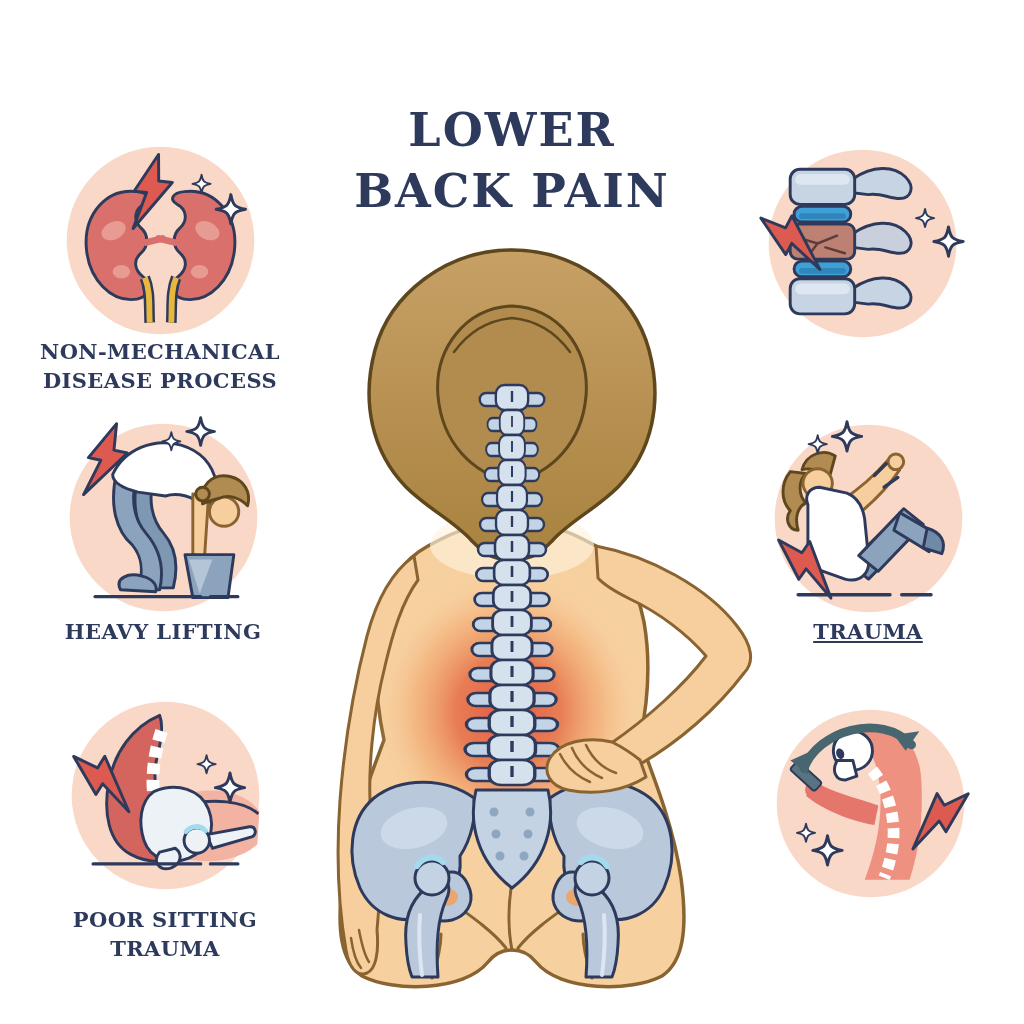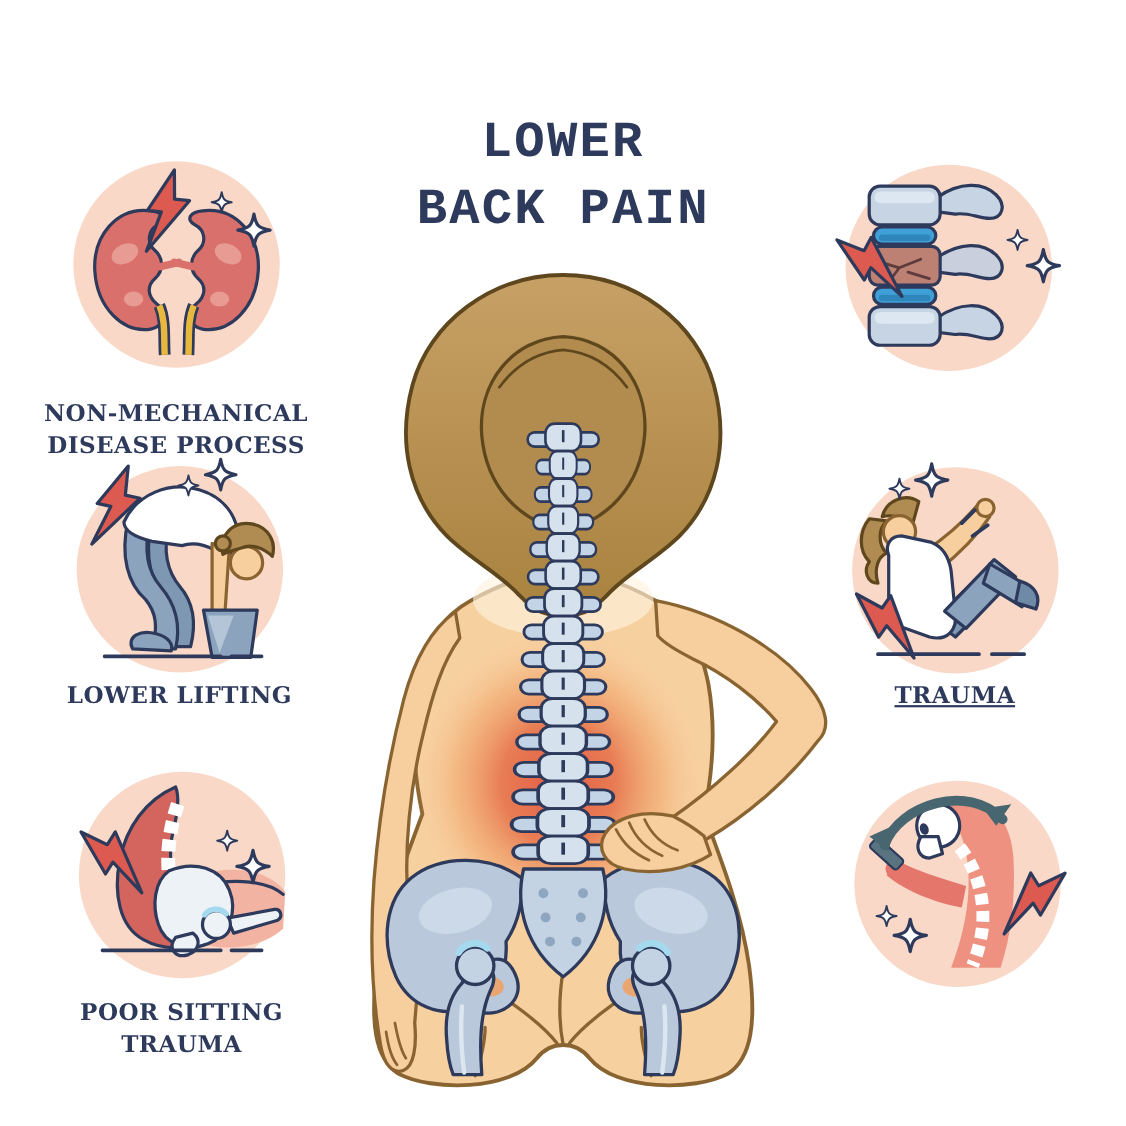--- a/index.html
+++ b/index.html
@@ -3,21 +3,21 @@
 <meta charset="utf-8">
 <style>
   html,body{margin:0;padding:0;background:#ffffff;}
   .canvas{
     position:relative;width:1024px;height:1024px;background:#ffffff;overflow:hidden;
     font-family:"DejaVu Serif","Liberation Serif",serif;
   }
   .title{
     position:absolute;top:100px;left:0;right:0;margin:0;text-align:center;
     font-size:46px;font-weight:bold;letter-spacing:2px;line-height:1.32;
-    color:#2e3a5c;white-space:pre-line;font-family:Liberation Mono, monospace;
+    color:#2e3a5c;white-space:pre-line;
   }
   .cause-label{
     position:absolute;width:300px;text-align:center;font-weight:bold;
     font-size:21px;line-height:1.38;letter-spacing:0.4px;color:#2e3a5c;
     white-space:pre-line;
   }
   .icon-svg{position:absolute;width:215px;height:215px;}
   .center-svg{position:absolute;left:0;top:0;width:1024px;height:1024px;}
   
   .circ{fill:#f9d8c7;}
@@ -270,20 +270,20 @@
       <ellipse cx="79" cy="59" rx="4" ry="5.5" fill="#2e3a5c" transform="rotate(-20 79 59)"></ellipse>
       <path d="M42,74 C56,36 120,16 152,50" stroke="#47666f" stroke-width="9" fill="none" stroke-linecap="round"></path>
       <path d="M46,80 L28,66 L50,56 Z" fill="#47666f"></path>
       <path d="M146,56 L160,36 L134,40 Z" fill="#47666f"></path>
     </g>
     <path class="bolt" transform="translate(210,100) scale(-1,1) rotate(-58)" d="M0,0 L-21,40 L-8,40 L-18,78 L17,27 L3,27 Z"></path>
     <path class="spark" transform="translate(44,140) scale(0.62)" d="M0,-15 C2,-4 4,-2 15,0 C4,2 2,4 0,15 C-2,4 -4,2 -15,0 C-4,-2 -2,-4 0,-15 Z"></path>
     <path class="spark" transform="translate(66,158)" d="M0,-15 C2,-4 4,-2 15,0 C4,2 2,4 0,15 C-2,4 -4,2 -15,0 C-4,-2 -2,-4 0,-15 Z"></path>
   </svg>
 
-  <div class="cause-label" style="left:10px;top:338px;margin-top:24px;">NON-MECHANICAL
+  <div class="cause-label" style="left:10px;top:338px;">NON-MECHANICAL
 DISEASE PROCESS</div>
-  <div class="cause-label" style="left:13px;top:618px;">LOWER LIFTING</div>
+  <div class="cause-label" style="left:13px;top:618px;">HEAVY LIFTING</div>
   <div class="cause-label" style="left:15px;top:906px;">POOR SITTING
 TRAUMA</div>
   <div class="cause-label" style="left:718px;top:618px;text-decoration:underline;">TRAUMA</div>
 
 </div>
 
 </body></html>

